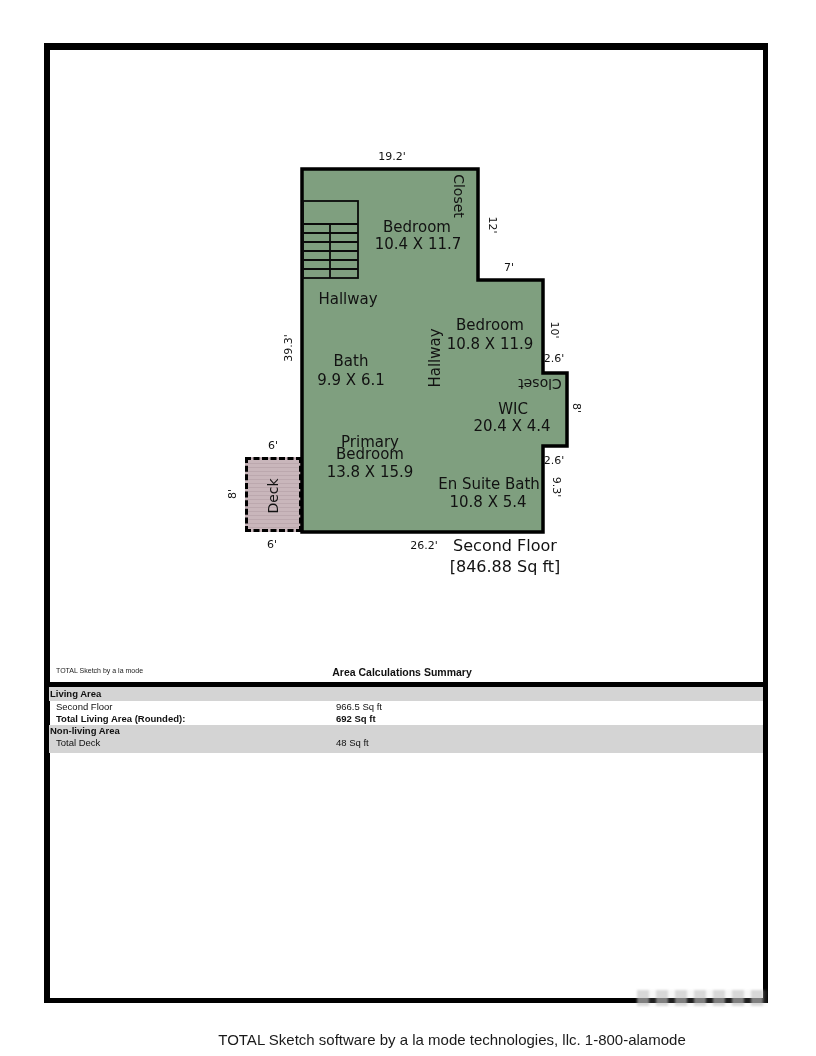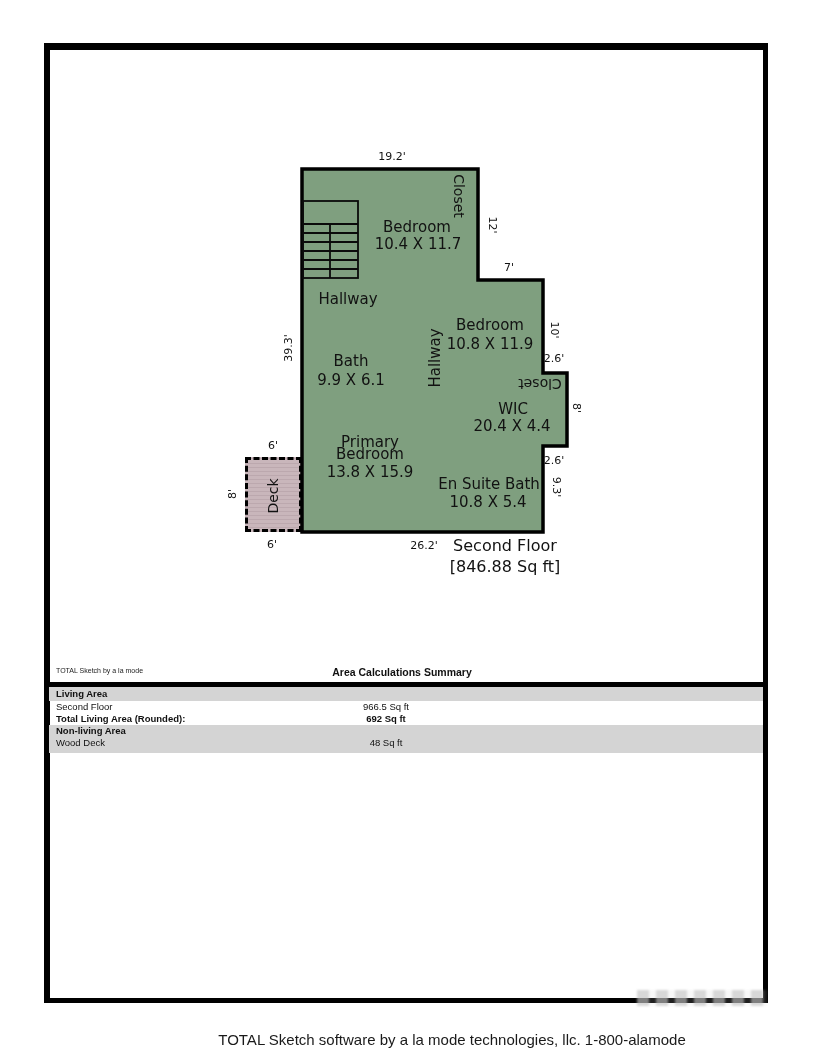--- a/index.html
+++ b/index.html
@@ -30,28 +30,28 @@
   .rotm90{transform:translate(-50%,-50%) rotate(-90deg);}
   .rot180{transform:translate(-50%,-50%) rotate(180deg);}
   .dim{font-size:11px;}
   .room{font-size:15px;}
   .big{font-size:16px;}
   
   .tbl{font-family:"Liberation Sans",sans-serif;position:absolute;box-sizing:border-box;}
   .brand{left:56px;top:665px;font-size:7px;color:#222;line-height:12px;}
   .tbl-title{left:402px;top:666px;transform:translateX(-50%);font-size:10.5px;font-weight:bold;line-height:13px;}
   .bar{left:49px;top:682px;width:714px;height:5px;background:#000;}
-  .band{left:49px;width:714px;background:var(--band-gray,#d4d4d4);font-size:9.5px;font-weight:bold;padding-left:7px;}
+  .band{left:49px;width:714px;background:var(--band-gray,#d4d4d4);font-size:9.5px;font-weight:bold;padding-left:1px;}
   .band1{top:687px;height:14px;line-height:14px;}
   .band2{top:725px;height:28px;line-height:12px;}
   .trow{left:49px;width:714px;height:12px;line-height:12px;font-size:9.5px;padding-left:7px;}
   .row1{top:701px;}
   .row2{top:713px;font-weight:bold;}
   .row3{top:737px;}
-  .val{position:absolute;left:287px;top:0;width:100px;text-align:center;padding:0;}
+  .val{position:absolute;left:287px;top:0;width:100px;padding:0;}
   
   .footer{
     position:absolute;left:452px;top:1031px;transform:translateX(-50%);
     font-family:"Liberation Sans",sans-serif;font-size:15px;color:#1a1a1a;white-space:nowrap;
   }
   .watermark{
     position:absolute;left:637px;top:990px;width:130px;height:16px;
     background:repeating-linear-gradient(90deg,
       rgba(195,195,195,0.65) 0px,rgba(195,195,195,0.65) 12px,
       rgba(210,210,210,0.15) 12px,rgba(210,210,210,0.15) 19px);
@@ -121,19 +121,19 @@
 <div class="tbl trow row1">
   <span>Second Floor</span>
   <span class="val">966.5 Sq ft</span>
 </div>
 <div class="tbl trow row2">
   <span>Total Living Area (Rounded):</span>
   <span class="val">692 Sq ft</span>
 </div>
 <div class="tbl band band2">Non-living Area</div>
 <div class="tbl trow row3">
-  <span>Wood Deck</span>
+  <span>Total Deck</span>
   <span class="val">48 Sq ft</span>
 </div>
 
 <div class="watermark"></div>
 
 <div class="footer">TOTAL Sketch software by a la mode technologies, llc. 1-800-alamode</div>
 
 </body></html>

